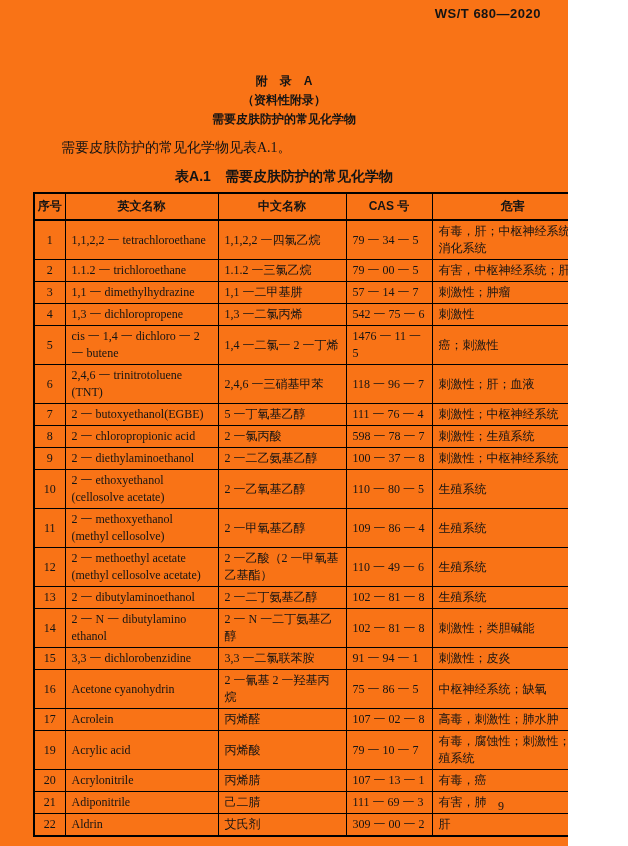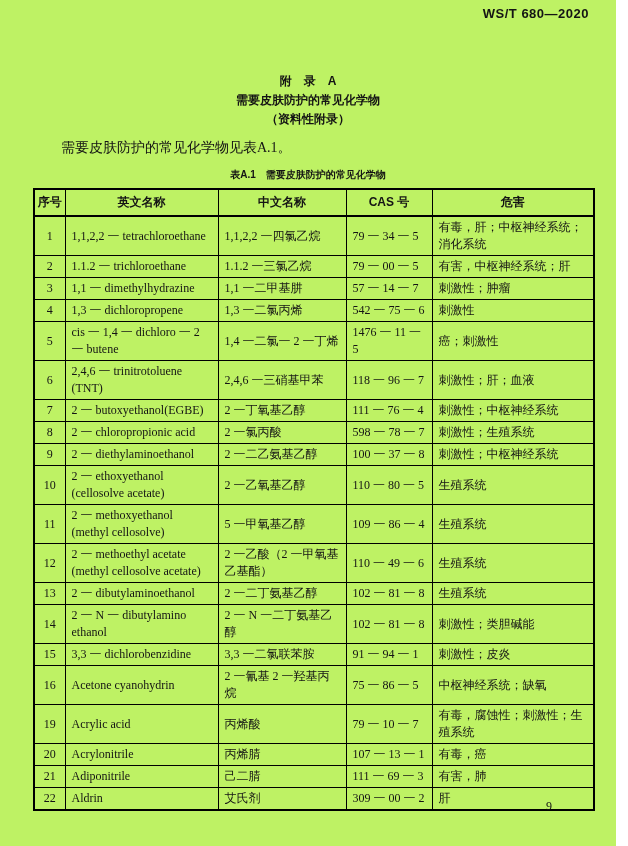--- a/index.html
+++ b/index.html
@@ -4,22 +4,22 @@
 <style>
   html,body{margin:0;padding:0;background:#ffffff;}
   body{
     width:628px;height:846px;
     font-family:"Liberation Serif","DejaVu Serif",serif;
     color:#141414;
     -webkit-font-smoothing:antialiased;
   }
   .page{
     position:relative;
-    width:616px;height:846px;
-    background:#bef264;
+    width:568px;height:846px;
+    background:#f97316;
     overflow:hidden;
   }
   .doc-number{
     position:absolute;
     top:6px;right:27px;
     font-family:"Liberation Sans","DejaVu Sans",sans-serif;
     font-weight:bold;
     font-size:13px;
     letter-spacing:0.5px;
   }
@@ -35,21 +35,21 @@
     margin:10px 33px 0 33px;
     text-indent:2em;
     font-size:14px;
     line-height:18px;
   }
   .table-caption{
     margin-top:11px;
     text-align:center;
     font-family:"Liberation Sans","DejaVu Sans",sans-serif;
     font-weight:bold;
-    font-size:10px;
+    font-size:14px;
   }
   table.chem{
     margin:6px 0 0 33px;
     width:560px;
     table-layout:fixed;
     border-collapse:collapse;
     border:2px solid #000;
     font-size:12px;
   }
   table.chem th,
@@ -82,22 +82,22 @@
 </style>
 </head>
 <body>
 
 <div class="page">
 
   <div class="doc-number">WS/T 680—2020</div>
 
   <div class="titles">
     <div>附　录　A</div>
+    <div>（资料性附录）</div>
     <div>需要皮肤防护的常见化学物</div>
-    <div>（资料性附录）</div>
   </div>
 
   <p class="intro">需要皮肤防护的常见化学物见表A.1。</p>
 
   <div class="table-caption">表A.1　需要皮肤防护的常见化学物</div>
 
   <table class="chem">
     <colgroup>
       <col style="width:31px">
       <col style="width:153px">
@@ -153,21 +153,21 @@
         <tr>
           <td class="col-seq">6</td>
           <td class="col-english">2,4,6 一 trinitrotoluene (TNT)</td>
           <td class="col-chinese">2,4,6 一三硝基甲苯</td>
           <td class="col-cas">118 一 96 一 7</td>
           <td class="col-hazard">刺激性；肝；血液</td>
         </tr>
         <tr>
           <td class="col-seq">7</td>
           <td class="col-english">2 一 butoxyethanol(EGBE)</td>
-          <td class="col-chinese">2 一丁氧基乙醇</td>
+          <td class="col-chinese">5 一丁氧基乙醇</td>
           <td class="col-cas">111 一 76 一 4</td>
           <td class="col-hazard">刺激性；中枢神经系统</td>
         </tr>
         <tr>
           <td class="col-seq">8</td>
           <td class="col-english">2 一 chloropropionic acid</td>
           <td class="col-chinese">2 一氯丙酸</td>
           <td class="col-cas">598 一 78 一 7</td>
           <td class="col-hazard">刺激性；生殖系统</td>
         </tr>
@@ -181,21 +181,21 @@
         <tr>
           <td class="col-seq">10</td>
           <td class="col-english">2 一 ethoxyethanol (cellosolve acetate)</td>
           <td class="col-chinese">2 一乙氧基乙醇</td>
           <td class="col-cas">110 一 80 一 5</td>
           <td class="col-hazard">生殖系统</td>
         </tr>
         <tr>
           <td class="col-seq">11</td>
           <td class="col-english">2 一 methoxyethanol (methyl cellosolve)</td>
-          <td class="col-chinese">5 一甲氧基乙醇</td>
+          <td class="col-chinese">2 一甲氧基乙醇</td>
           <td class="col-cas">109 一 86 一 4</td>
           <td class="col-hazard">生殖系统</td>
         </tr>
         <tr>
           <td class="col-seq">12</td>
           <td class="col-english">2 一 methoethyl acetate (methyl cellosolve acetate)</td>
           <td class="col-chinese">2 一乙酸（2 一甲氧基乙基酯）</td>
           <td class="col-cas">110 一 49 一 6</td>
           <td class="col-hazard">生殖系统</td>
         </tr>
@@ -221,20 +221,27 @@
           <td class="col-hazard">刺激性；皮炎</td>
         </tr>
         <tr>
           <td class="col-seq">16</td>
           <td class="col-english">Acetone cyanohydrin</td>
           <td class="col-chinese">2 一氰基 2 一羟基丙烷</td>
           <td class="col-cas">75 一 86 一 5</td>
           <td class="col-hazard">中枢神经系统；缺氧</td>
         </tr>
         <tr>
+          <td class="col-seq">17</td>
+          <td class="col-english">Acrolein</td>
+          <td class="col-chinese">丙烯醛</td>
+          <td class="col-cas">107 一 02 一 8</td>
+          <td class="col-hazard">高毒，刺激性；肺水肿</td>
+        </tr>
+        <tr>
           <td class="col-seq">19</td>
           <td class="col-english">Acrylic acid</td>
           <td class="col-chinese">丙烯酸</td>
           <td class="col-cas">79 一 10 一 7</td>
           <td class="col-hazard">有毒，腐蚀性；刺激性；生殖系统</td>
         </tr>
         <tr>
           <td class="col-seq">20</td>
           <td class="col-english">Acrylonitrile</td>
           <td class="col-chinese">丙烯腈</td>

